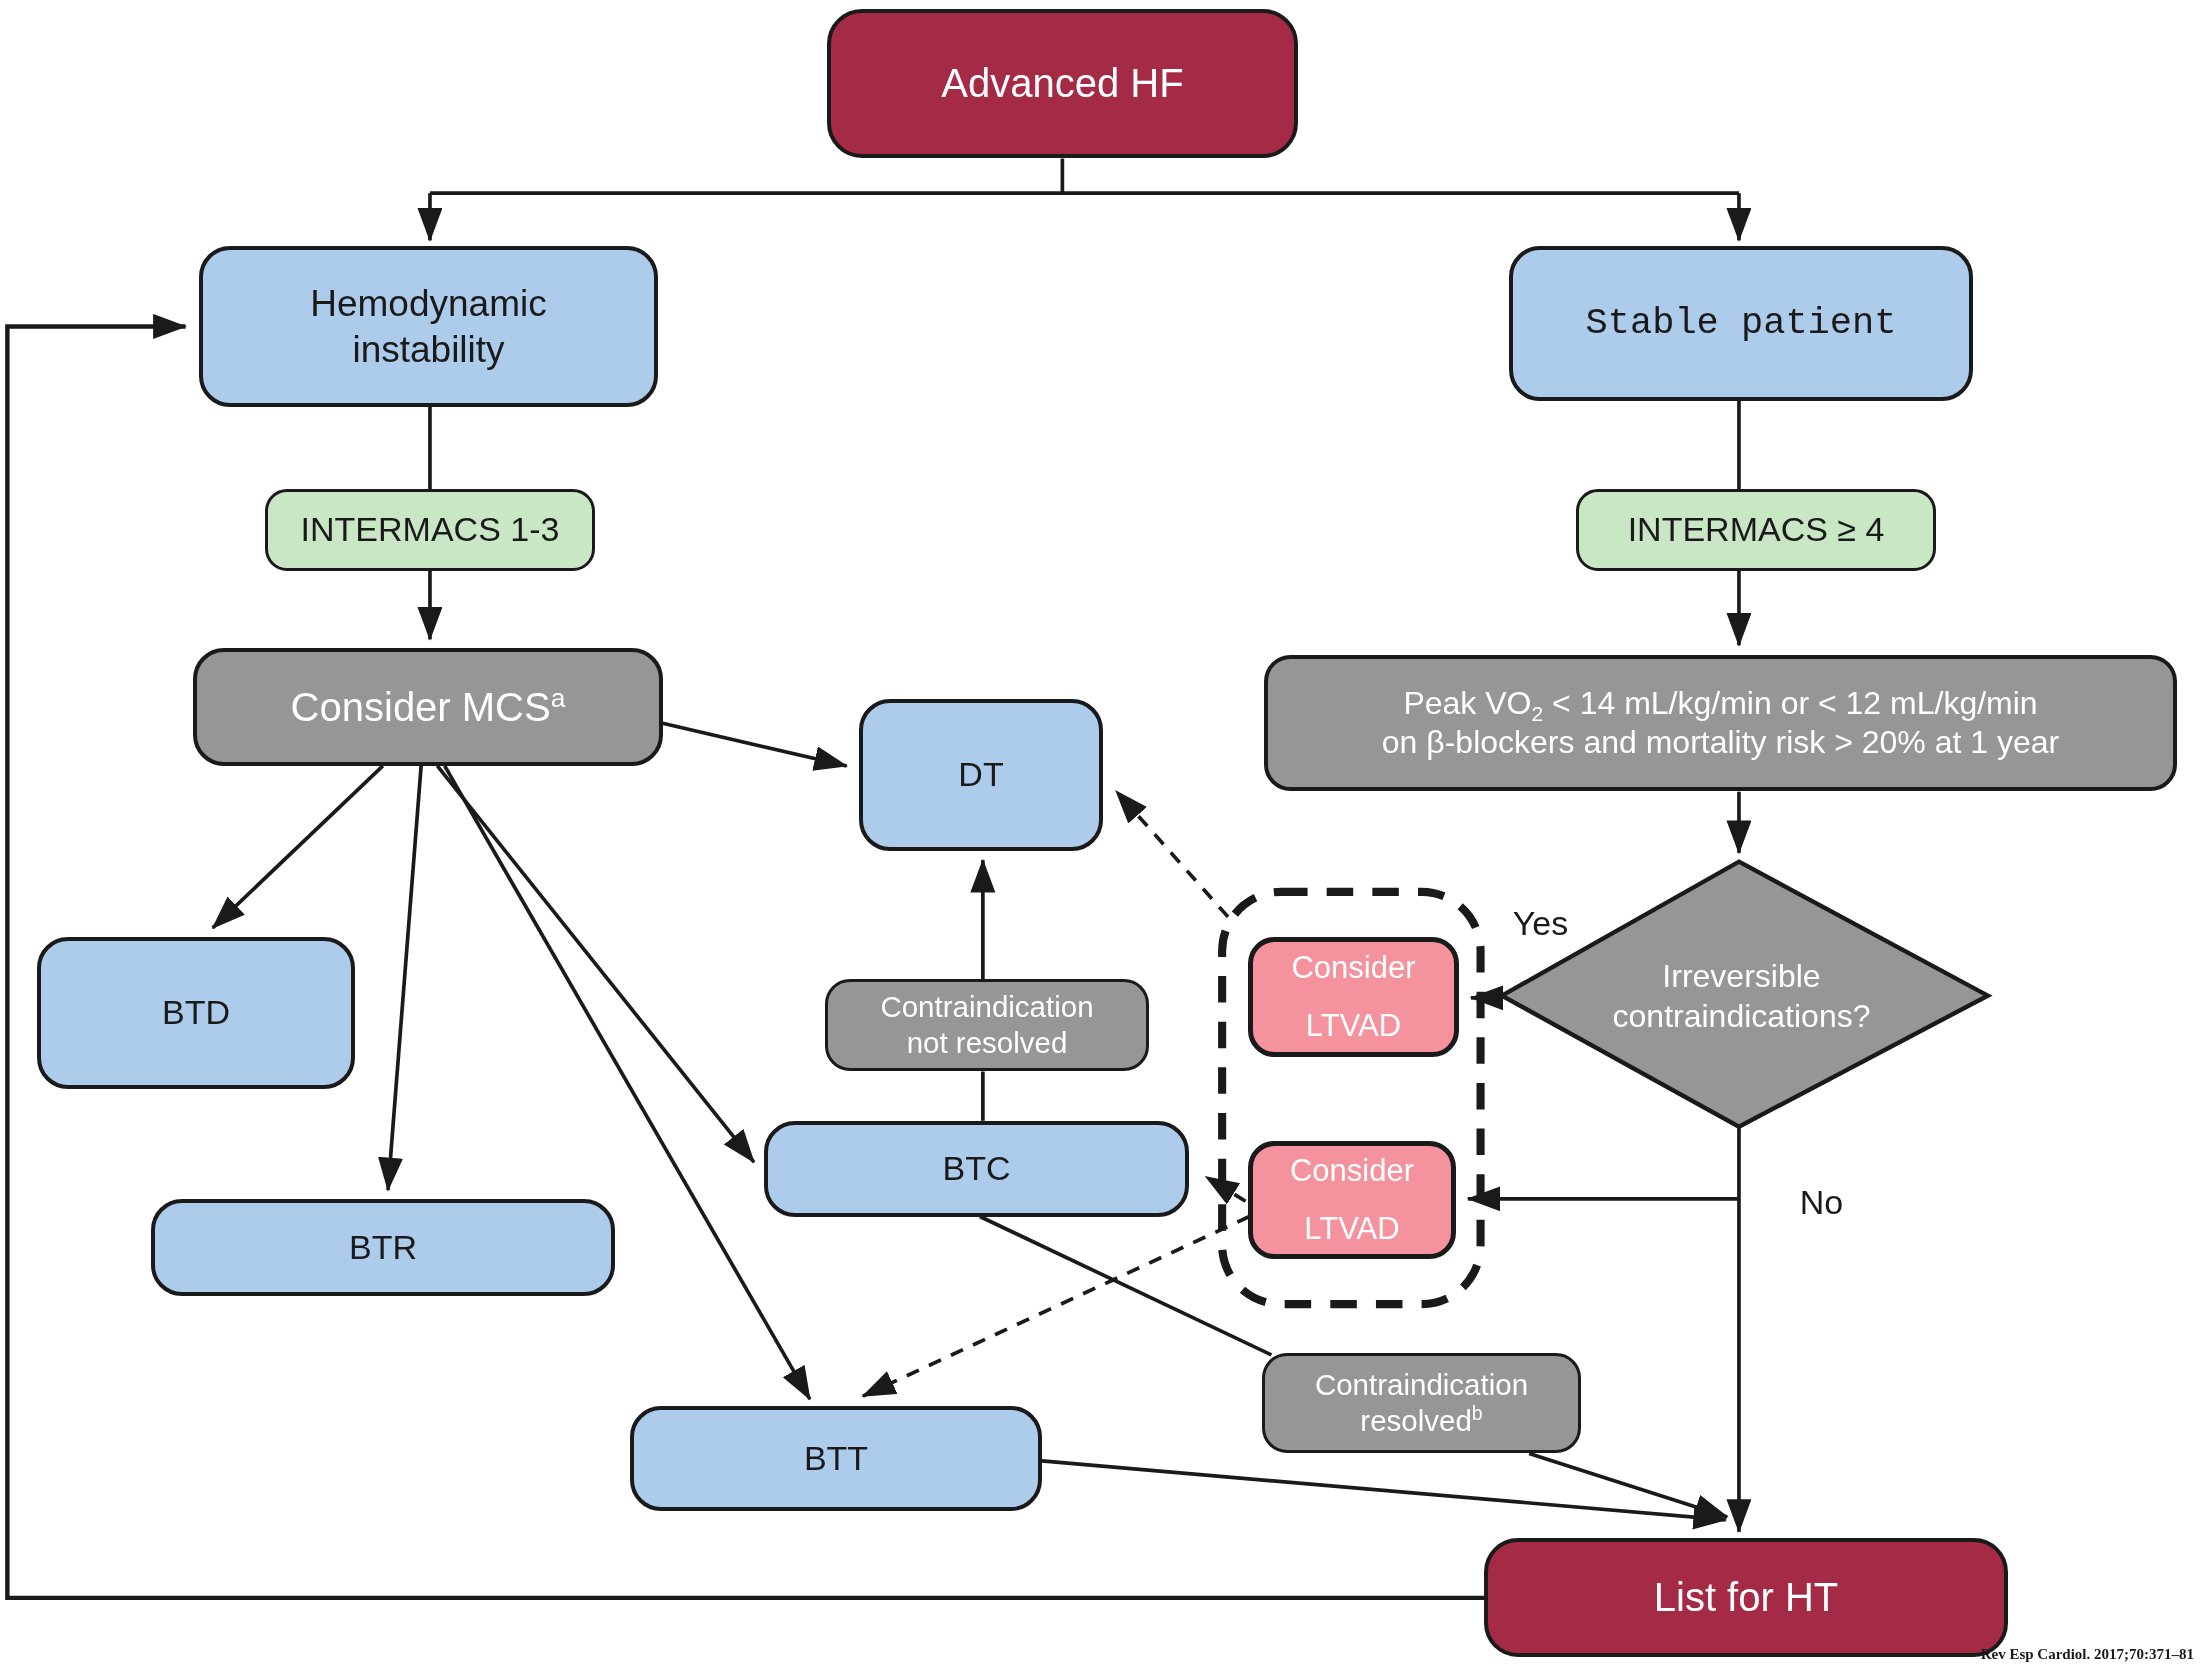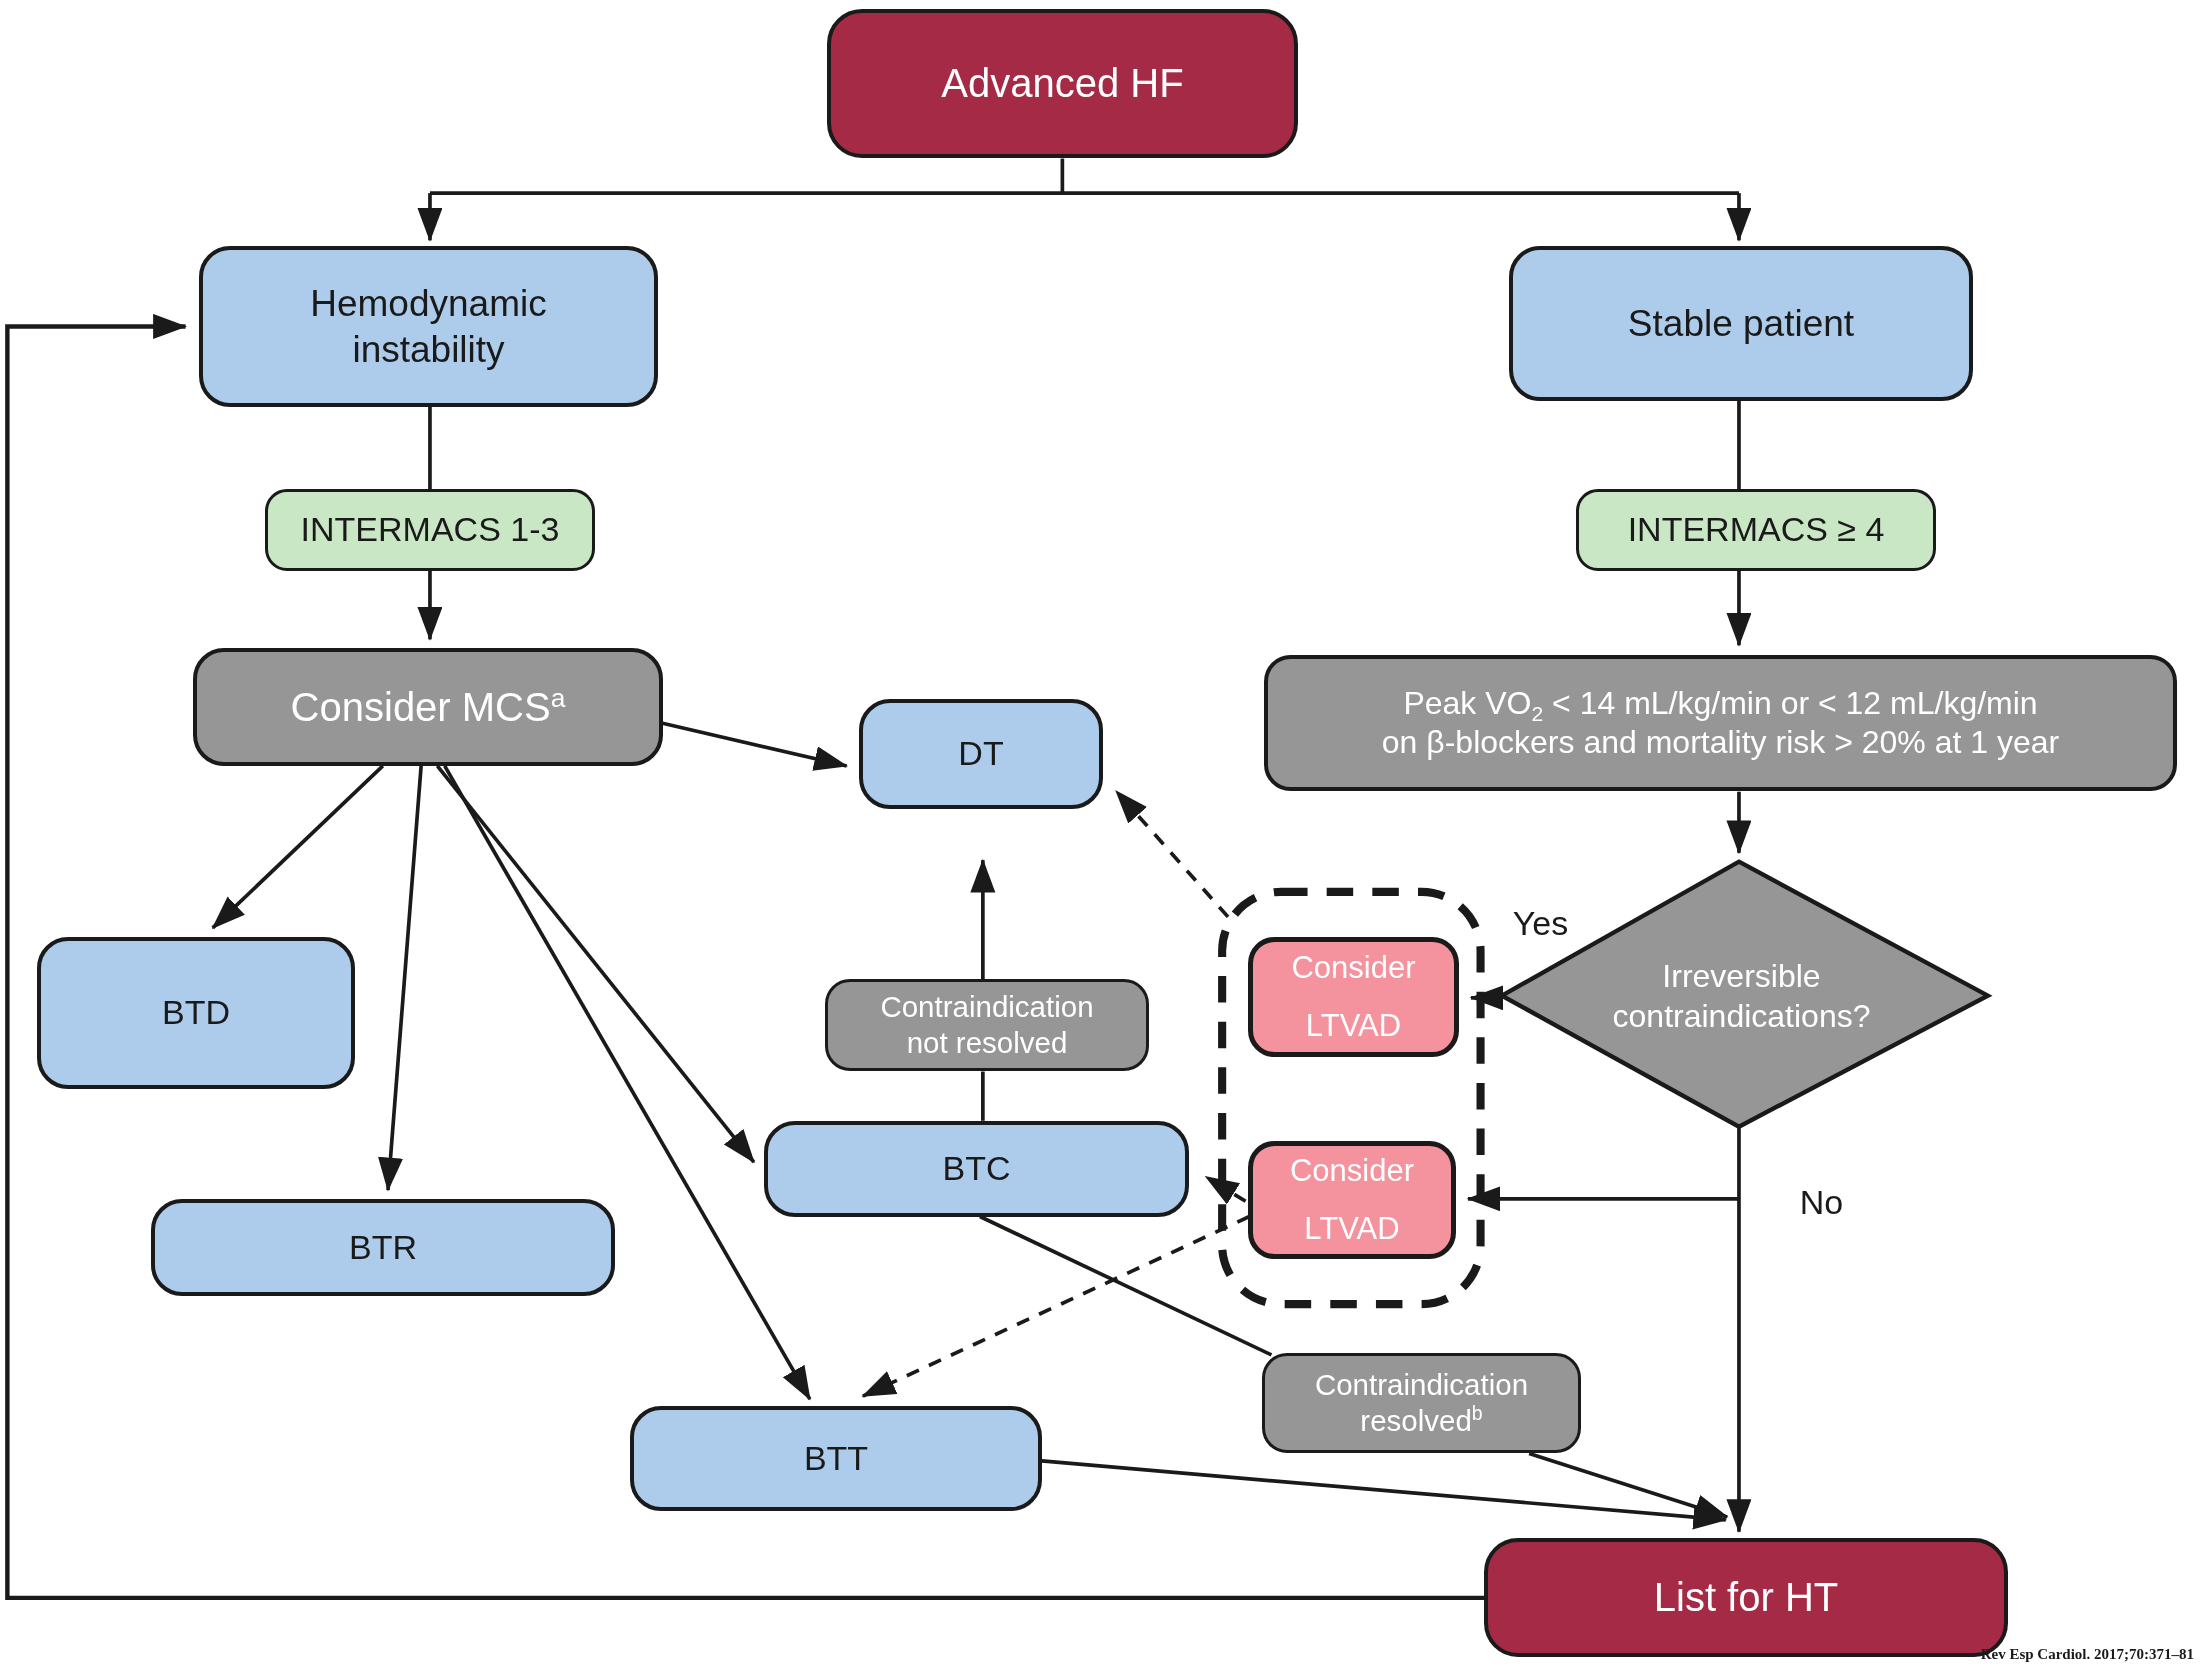--- a/index.html
+++ b/index.html
@@ -95,21 +95,21 @@
 
   <div class="node redb f54" style="left:827px; top:8.8px; width:471px; height:149px; border-radius:35px;">
     <span class="ln">Advanced HF</span>
   </div>
 
   <div class="node blue f50" style="left:199px; top:246px; width:459px; height:161px;">
     <span class="ln">Hemodynamic</span>
     <span class="ln">instability</span>
   </div>
 
-  <div class="node blue f50" style="left:1509px; top:246px; width:464px; height:155px;">
+  <div class="node blue f50" style="left:1509px; top:246px; width:464px; height:155px;font-family:Liberation Mono, monospace;">
     <span class="ln">Stable patient</span>
   </div>
 
   <div class="node green f46" style="left:265px; top:489px; width:330px; height:82px;">
     <span class="ln">INTERMACS 1-3</span>
   </div>
 
   <div class="node green f46" style="left:1576px; top:489px; width:360px; height:82px;">
     <span class="ln">INTERMACS ≥ 4</span>
   </div>
@@ -121,21 +121,21 @@
   <div class="node grayb f44" style="left:1264px; top:655px; width:913px; height:136px; border-radius:26.5px;">
     <span class="ln"><span>Peak VO</span><sub>2</sub><span> &lt; 14 mL/kg/min or &lt; 12 mL/kg/min</span></span>
     <span class="ln">on β-blockers and mortality risk &gt; 20% at 1 year</span>
   </div>
 
   <div class="diamond-label" style="left:1561px; top:942px; width:361px; height:107px;">
     <span class="ln">Irreversible</span>
     <span class="ln">contraindications?</span>
   </div>
 
-  <div class="node blue f46" style="left:859px; top:699px; width:244px; height:110px;">
+  <div class="node blue f46" style="left:859px; top:699px; width:244px; height:152px;">
     <span class="ln">DT</span>
   </div>
 
   <div class="node blue f46" style="left:37px; top:937px; width:318px; height:152px;">
     <span class="ln">BTD</span>
   </div>
 
   <div class="node blue f46" style="left:151px; top:1199px; width:464px; height:97px;">
     <span class="ln">BTR</span>
   </div>

